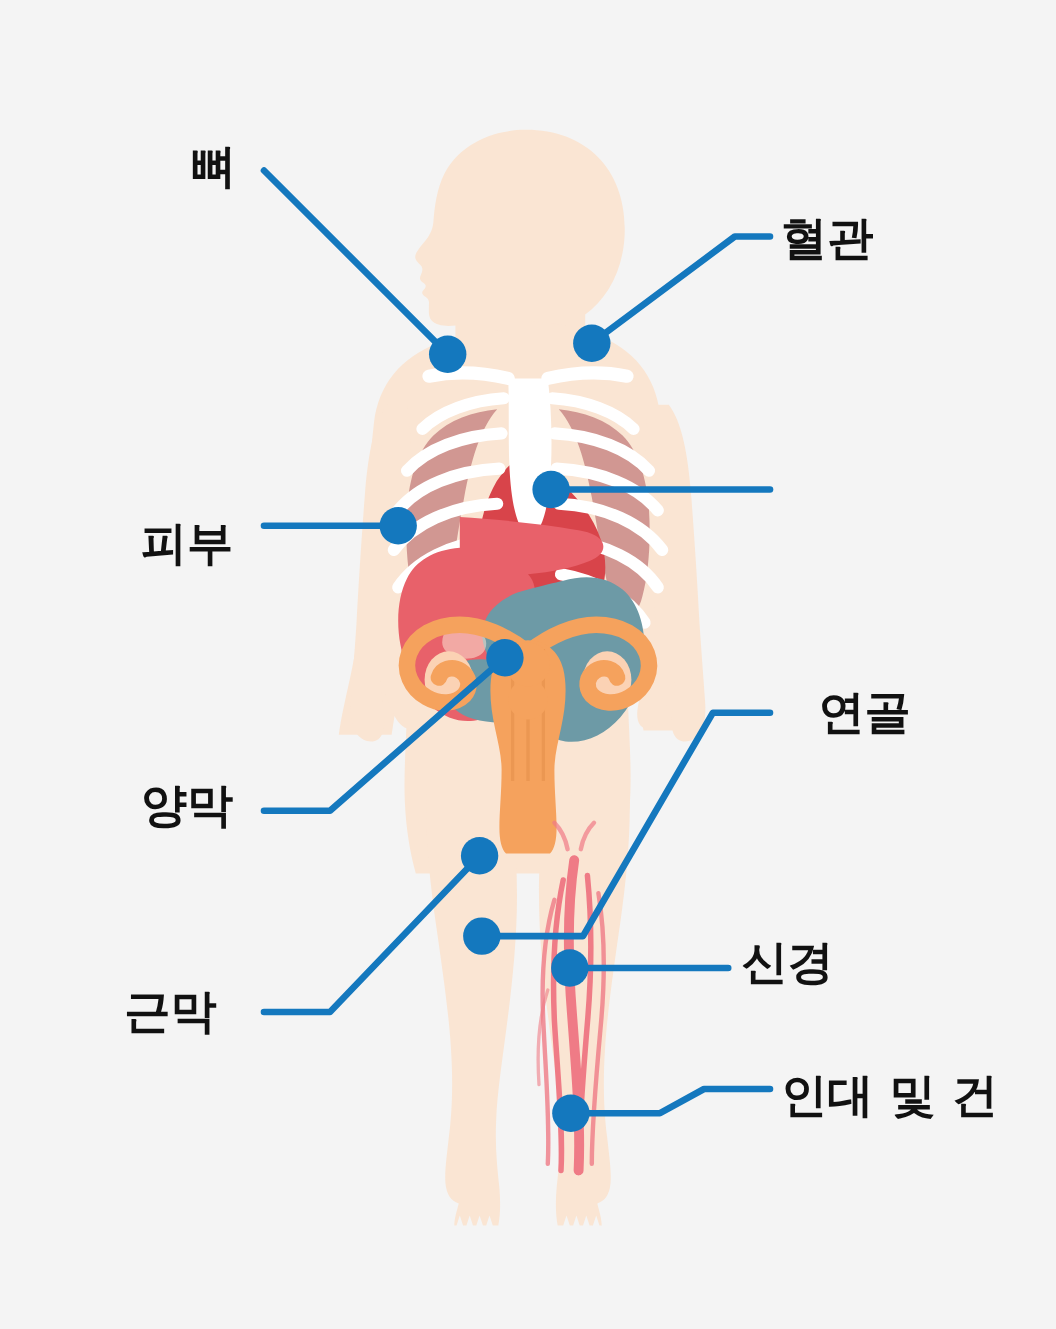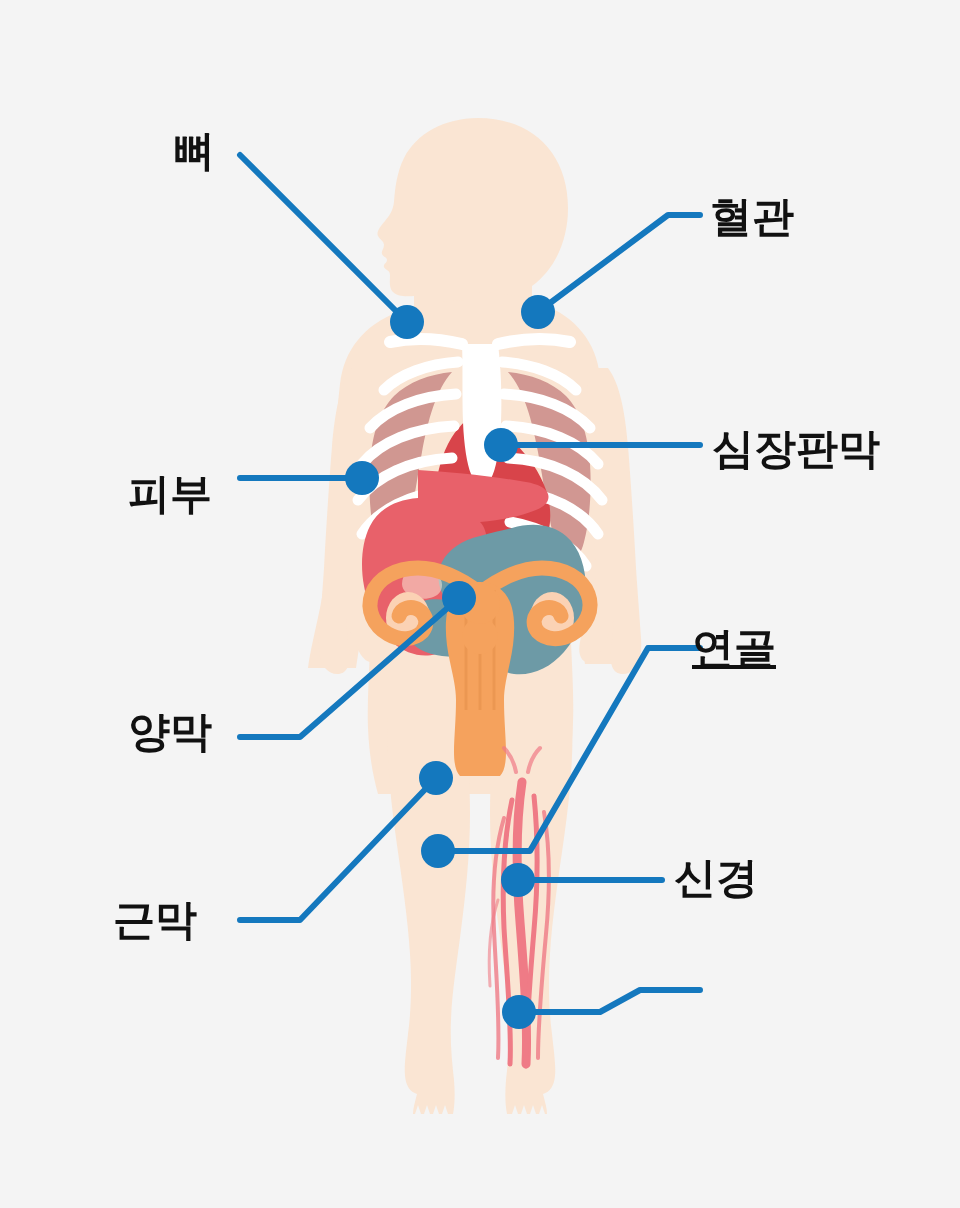--- a/index.html
+++ b/index.html
@@ -332,26 +332,26 @@
       <circle cx="438" cy="851" r="17"></circle>
       <circle cx="518" cy="880" r="17"></circle>
       <circle cx="519" cy="1012" r="17"></circle>
     </g>
   </svg>
 
   <div class="label left" style="left:173px; top:130px;">뼈</div>
 
   <div class="label right" style="left:710px; top:196px;">혈관</div>
 
-  <div class="label right" style="left:712px; top:428px;">심장판막</div>
 
   <div class="label left" style="left:128px; top:473px;">피부</div>
 
   <div class="label left" style="left:128px; top:711px;">양막</div>
 
-  <div class="label right" style="left:692px; top:627px;text-decoration:underline;">연골</div>
+  <div class="label right" style="left:744px; top:627px;">연골</div>
 
   <div class="label left" style="left:113px; top:899px;">근막</div>
 
-  <div class="label right" style="left:674px; top:857px;">신경</div>
-
+  <div class="label right" style="left:674px; top:857px;font-family:Liberation Mono, monospace;">신경</div>
+
+  <div class="label right" style="left:710px; top:975px;">인대 및 건</div>
 
 </div>
 
 </body></html>

